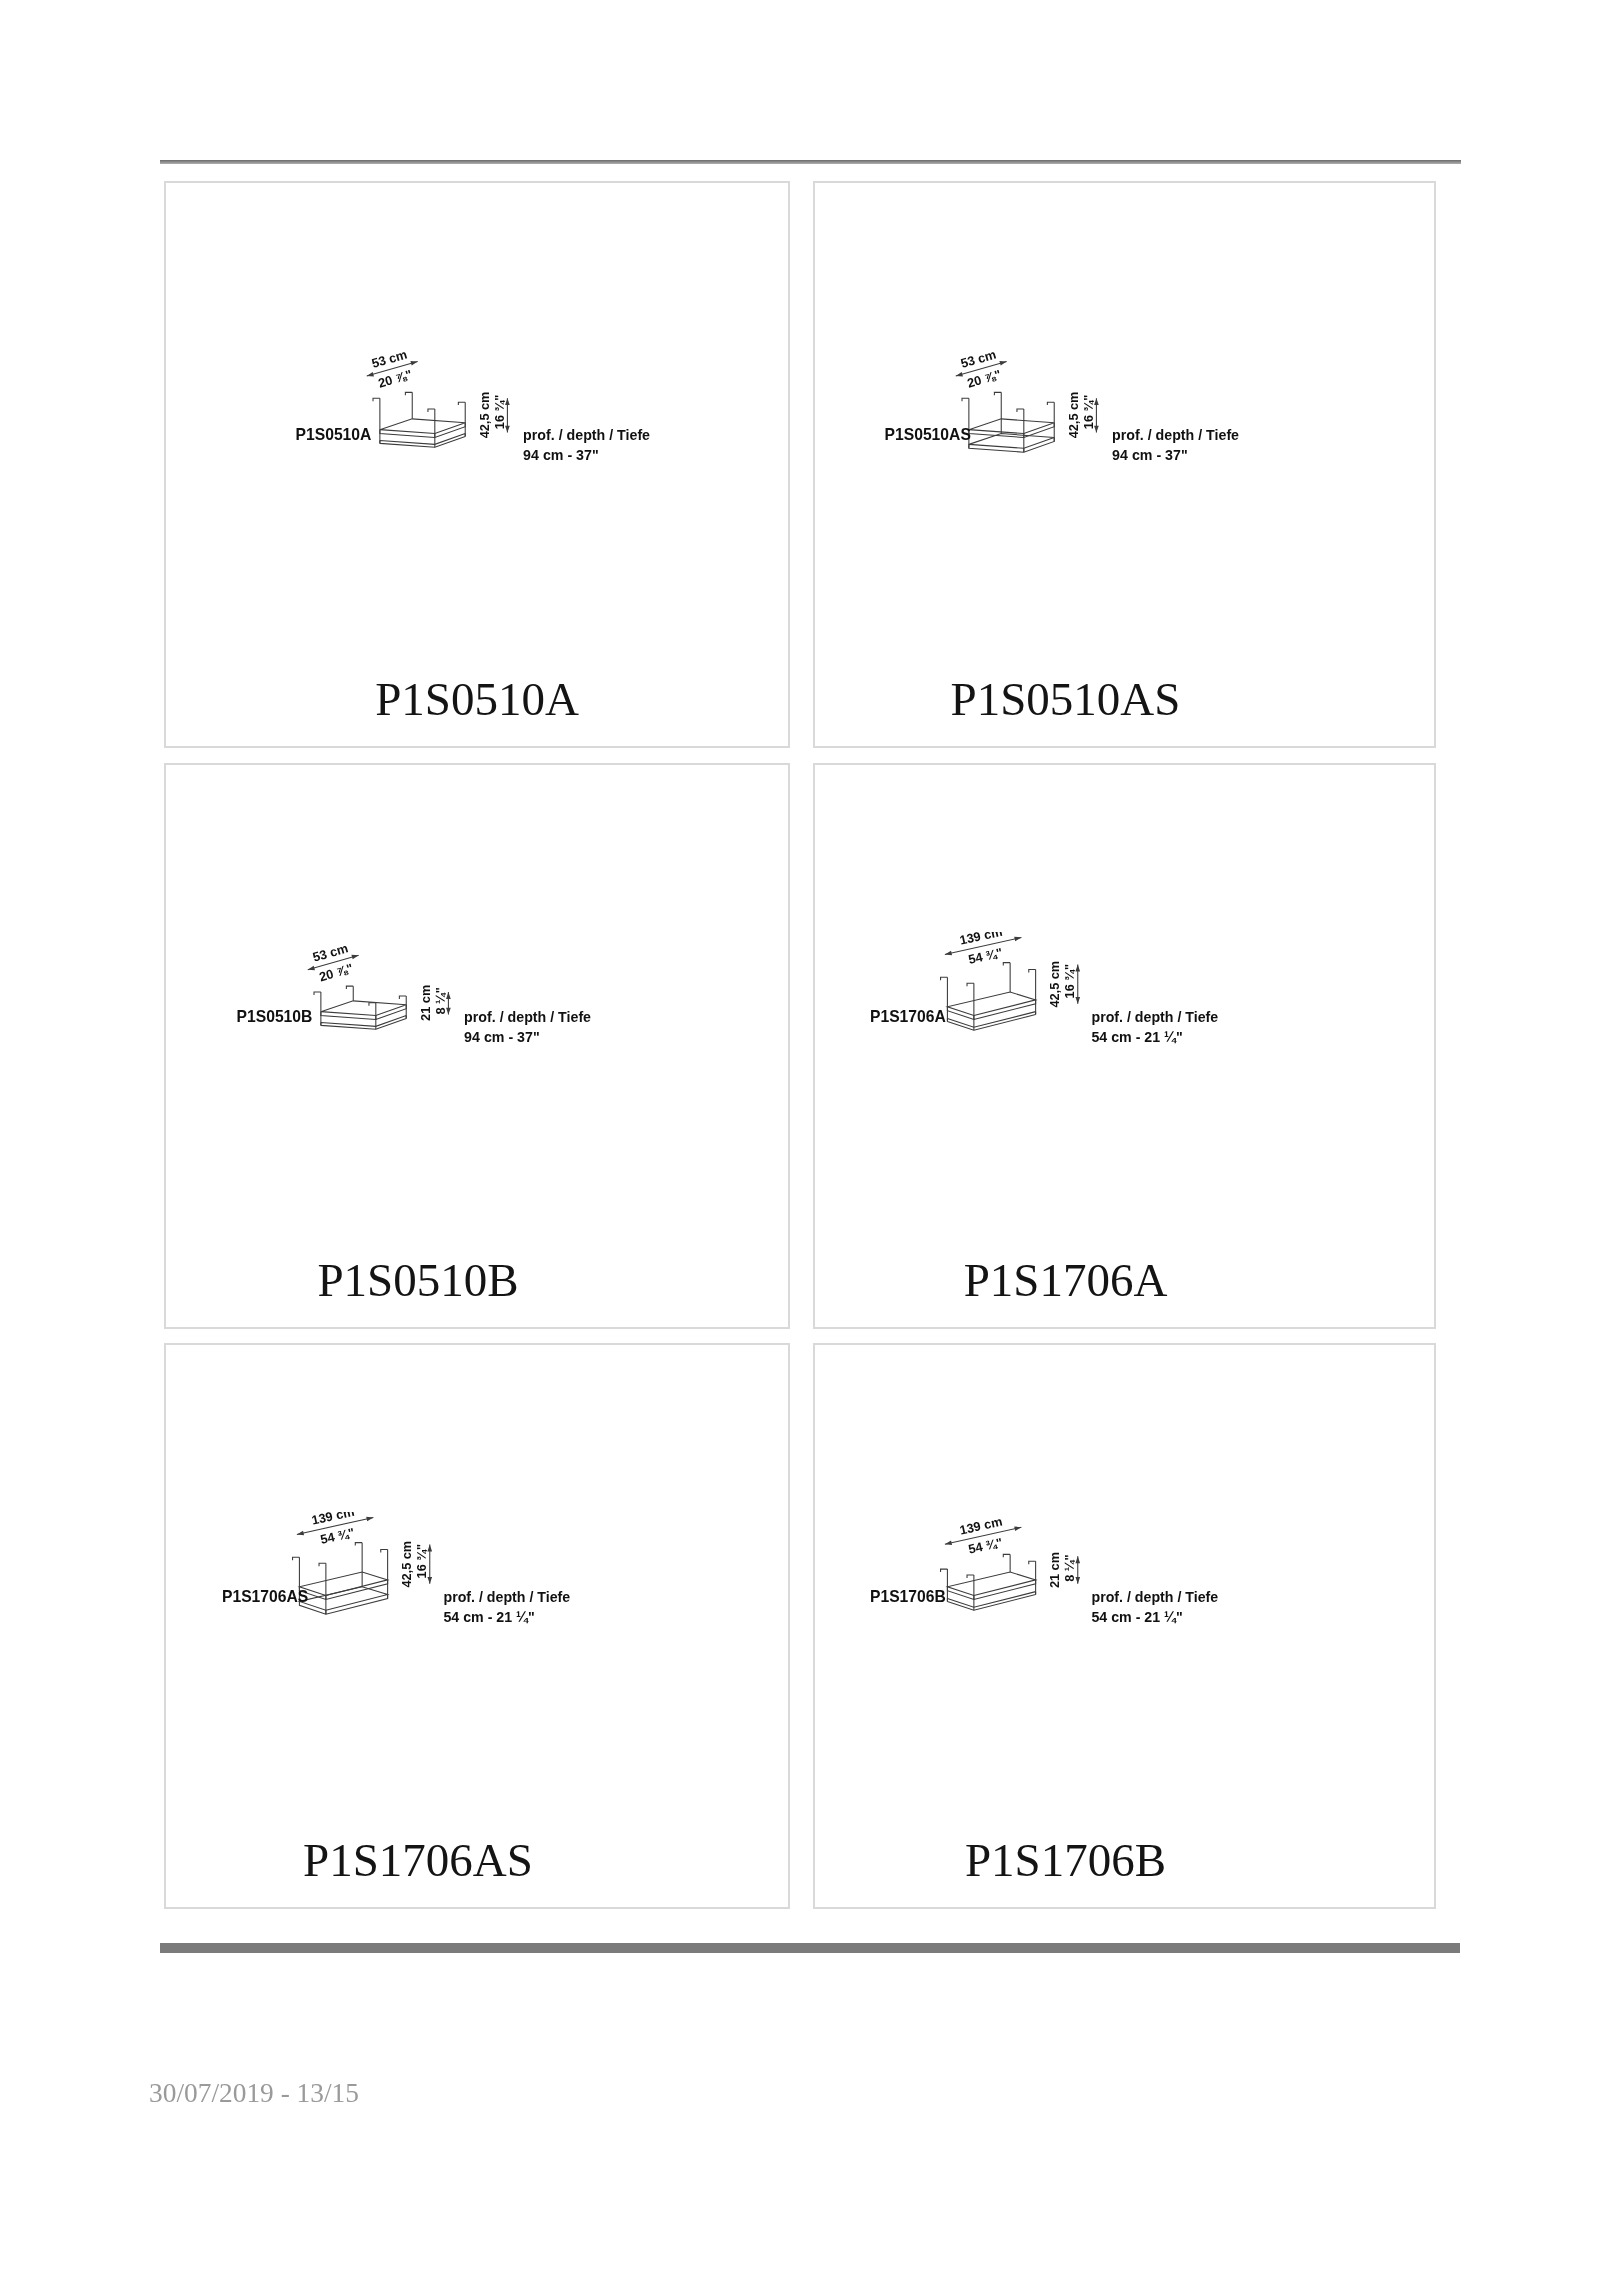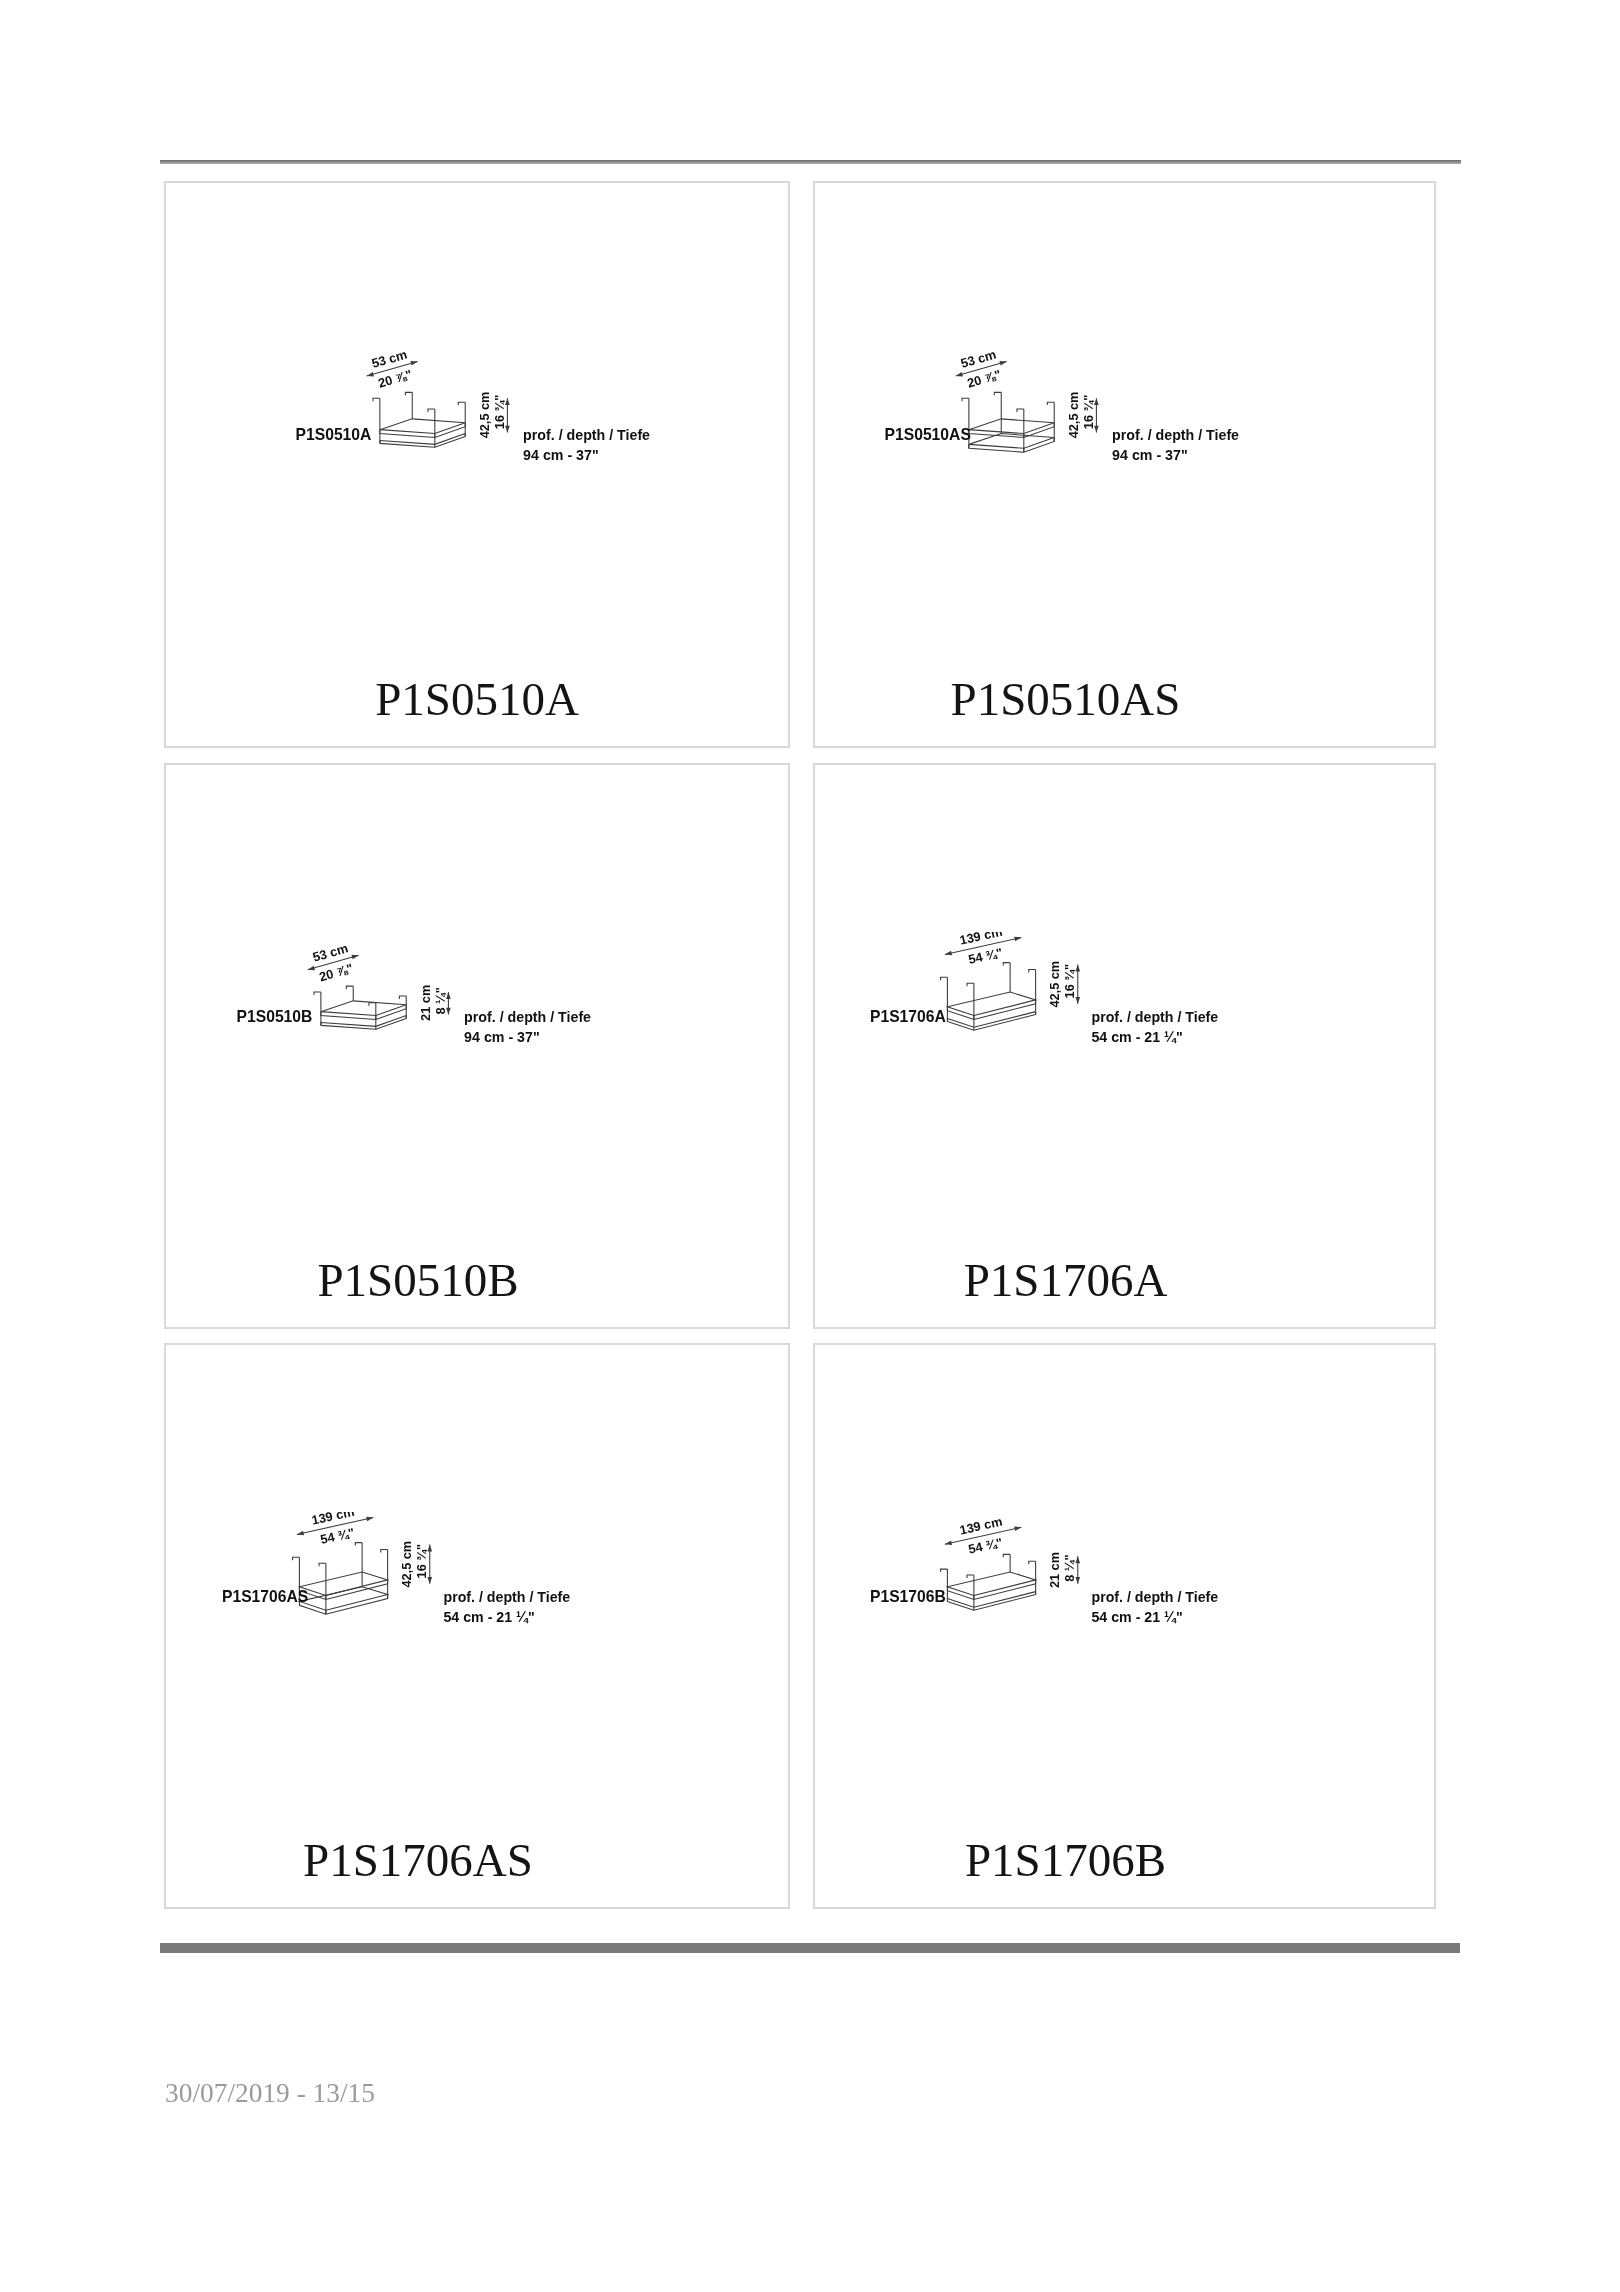--- a/index.html
+++ b/index.html
@@ -10,21 +10,21 @@
   .top-rule{
     position:absolute;left:160px;top:160px;width:1301px;height:3.9px;
     background:linear-gradient(#6b6b6b,#b0b0b0);
   }
   .bottom-rule{
     position:absolute;left:160px;top:1943px;width:1300px;height:9.8px;
     background:#7b7b7b;
   }
   .footer{
     position:absolute;left:149px;top:2078px;
-    font-family:"Liberation Serif",serif;font-size:27.4px;color:#9a9a9a;margin-left:16px;
+    font-family:"Liberation Serif",serif;font-size:27.4px;color:#9a9a9a;
   }
   .cell{
     position:absolute;background:#fff;border:2px solid #d9d9d9;box-sizing:border-box;
   }
   .c1{left:164px;width:626px}
   .c2{left:813px;width:623px}
   .r1{top:181px;height:567px}
   .r2{top:763px;height:566px}
   .r3{top:1343px;height:566px}
   .inner{position:absolute;inset:0;}

